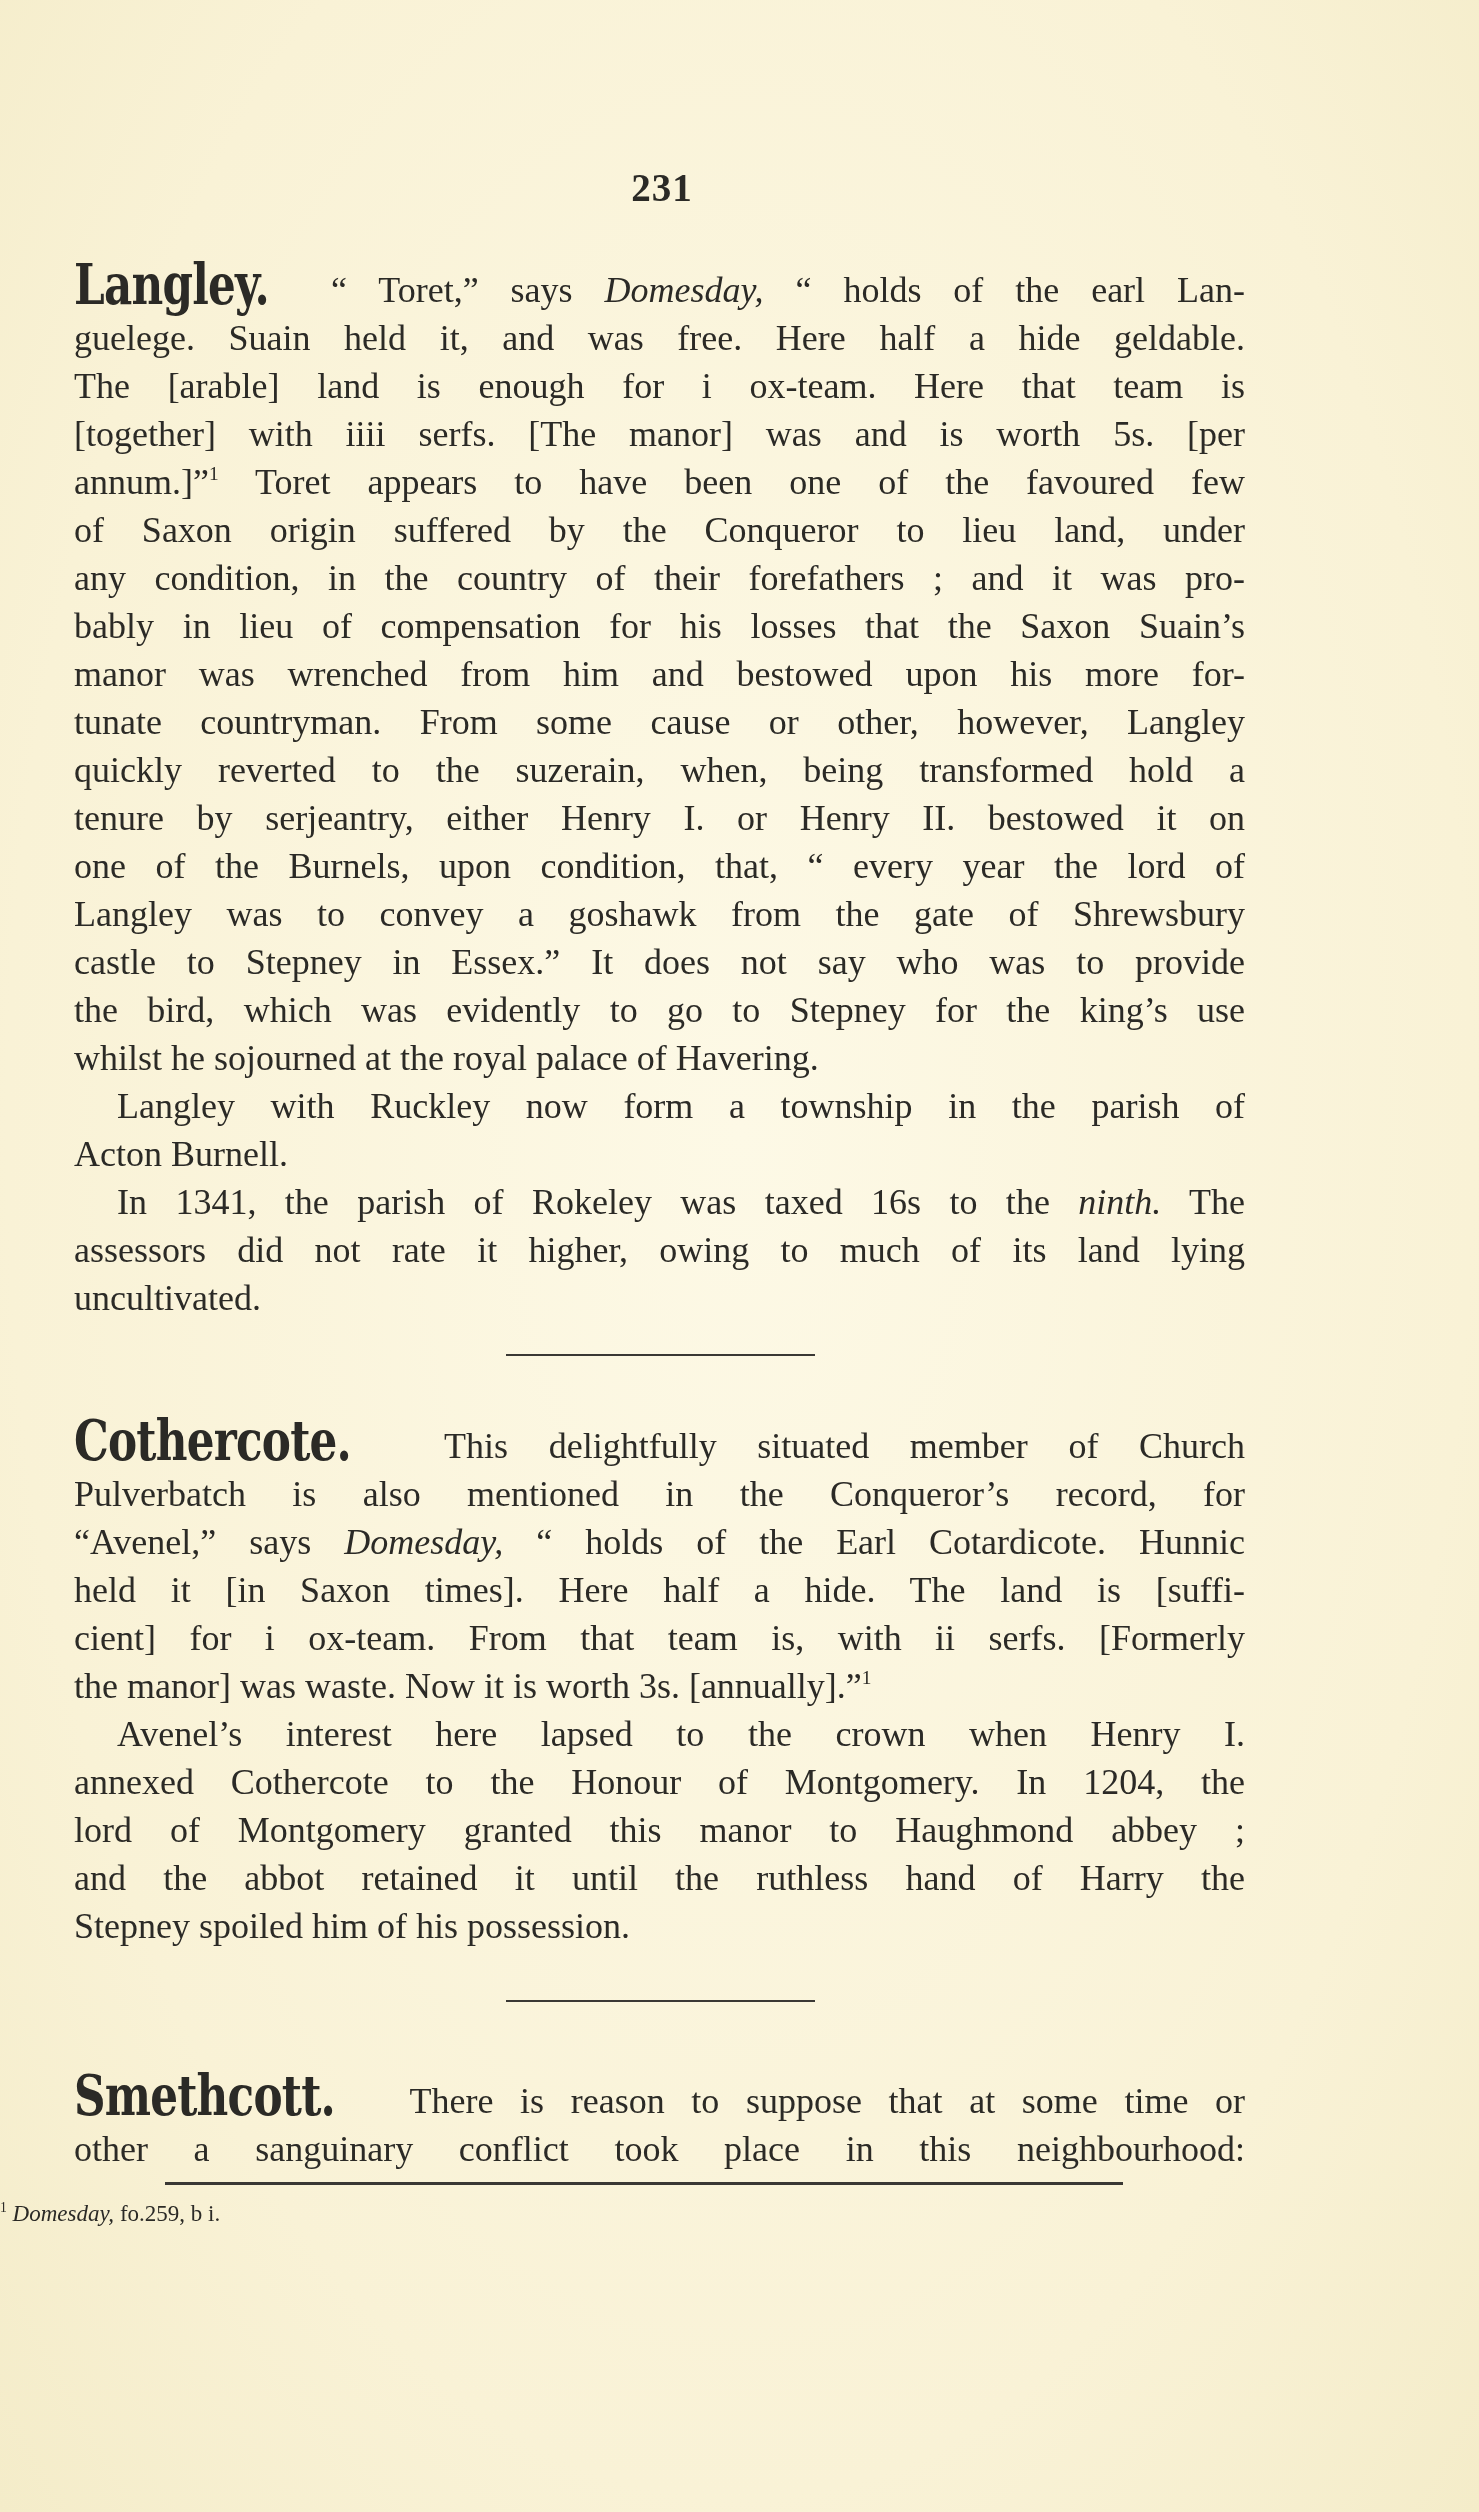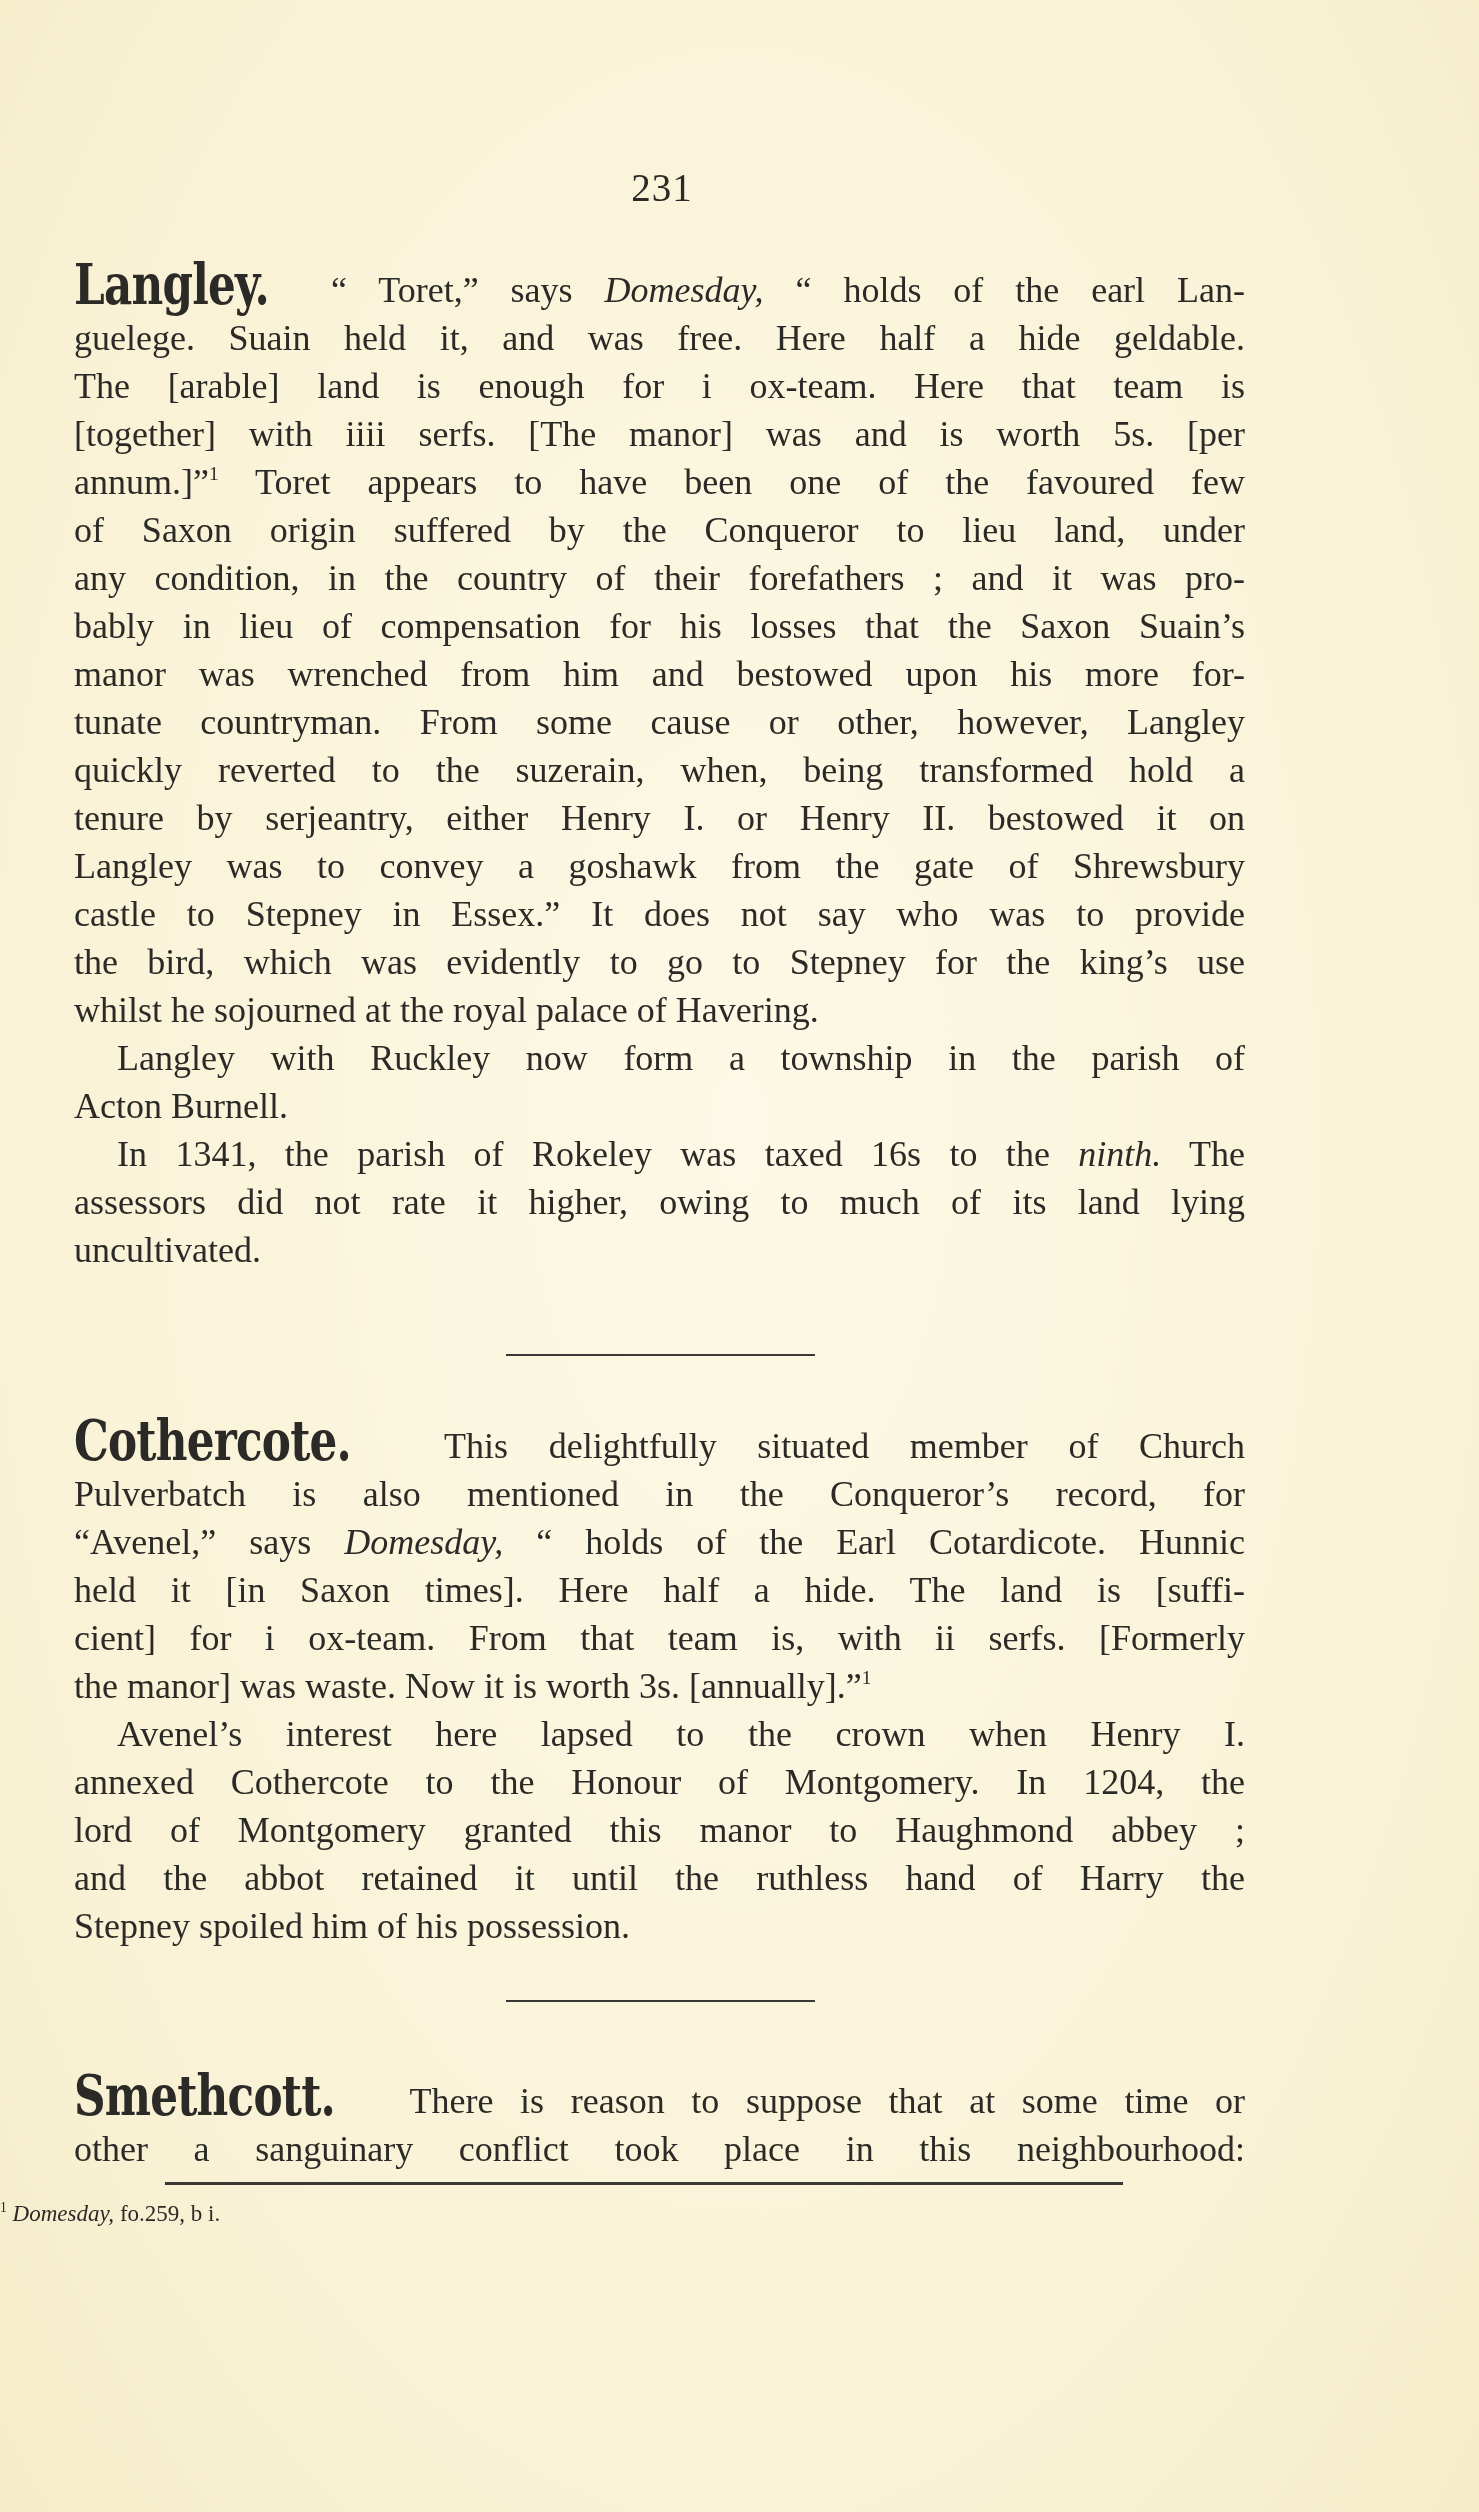--- a/index.html
+++ b/index.html
@@ -6,21 +6,21 @@
   body {
     width: 1480px; height: 2512px; overflow: hidden;
     background: #fbf6df;
     font-family: "Liberation Serif", "DejaVu Serif", serif;
     color: #2b2a26;
     position: relative;
   }
   .page { position: absolute; left: 0; top: 0; width: 1480px; height: 2512px;
     background: radial-gradient(ellipse at 50% 45%, #fdf9e6 0%, #f9f2d6 70%, #f4ecc9 100%); }
   .pagenum { position: absolute; left: 0; width: 1324px; top: 165px; text-align: center;
-    font-size: 39px; letter-spacing: 1px; }
+    font-size: 39px; letter-spacing: 1px; font-weight: bold; }
   .block { position: absolute; left: 74px; width: 1171px; font-size: 36px; line-height: 48px;
     text-align: justify; }
   .block p { margin: 0; text-align: justify; text-align-last: justify; }
   .block p.last { text-align-last: left; }
   .indent { text-indent: 43px; }
   .heading { font-family: "DejaVu Serif", serif; font-size: 56px; font-weight: bold;
     letter-spacing: -1px; line-height: 1; font-style: normal; transform: scaleX(0.78);
     display: inline-block; transform-origin: left center; margin-right: -25px; vertical-align: -1.9px; }
   i { font-style: italic; }
   sup { font-size: 19.4px; vertical-align: 13.6px; line-height: 0; }
@@ -42,20 +42,21 @@
     <p>The [arable] land is enough for i ox-team.  Here that team is</p>
     <p>[together] with iiii serfs.  [The manor] was and is worth 5s. [per</p>
     <p><span>annum.]”</span><sup>1</sup><span>  Toret appears to have been one of the favoured few</span></p>
     <p>of Saxon origin suffered by the Conqueror to lieu land, under</p>
     <p>any condition, in the country of their forefathers ; and it was pro-</p>
     <p>bably in lieu of compensation for his losses that the Saxon Suain’s</p>
     <p>manor was wrenched from him and bestowed upon his more for-</p>
     <p>tunate countryman.  From some cause or other, however, Langley</p>
     <p>quickly reverted to the suzerain, when, being transformed hold a</p>
     <p>tenure by serjeantry, either Henry I. or Henry II. bestowed it on</p>
+    <p>one of the Burnels, upon condition, that, “ every year the lord of</p>
     <p>Langley was to convey a goshawk from the gate of Shrewsbury</p>
     <p>castle to Stepney in Essex.”  It does not say who was to provide</p>
     <p>the bird, which was evidently to go to Stepney for the king’s use</p>
     <p class="last">whilst he sojourned at the royal palace of Havering.</p>
 
     <p class="indent">Langley with Ruckley now form a township in the parish of</p>
     <p class="last">Acton Burnell.</p>
 
     <p class="indent"><span>In 1341, the parish of Rokeley was taxed 16s to the </span><i>ninth.</i><span>  The</span></p>
     <p>assessors did not rate it higher, owing to much of its land lying</p>

